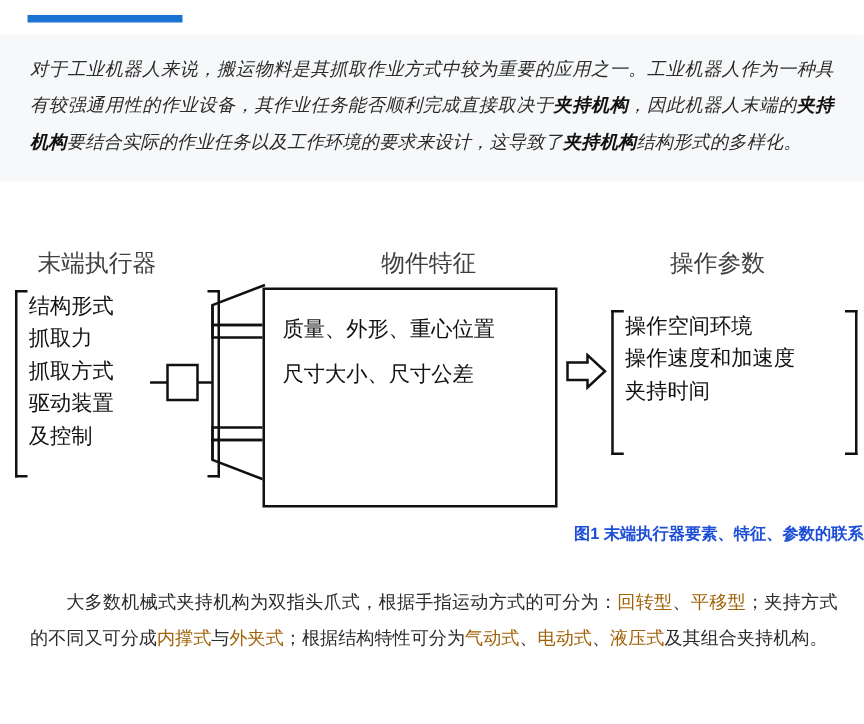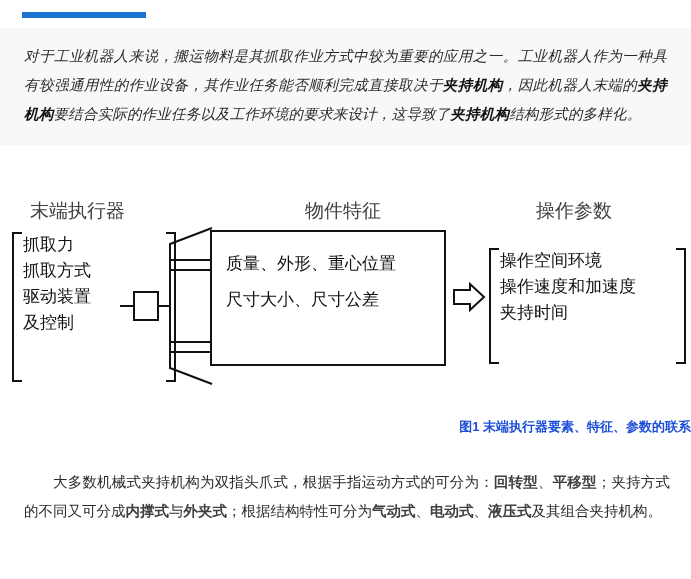--- a/index.html
+++ b/index.html
@@ -99,21 +99,21 @@
 
   
   .clamp { position: absolute; left: 120px; top: 56px; width: 120px; height: 160px; }
 
   
   .center-box {
     position: absolute;
     left: 210px;
     top: 60px;
     width: 236px;
-    height: 136px;
+    height: 176px;
     border: 2px solid #111;
     background: #ffffff;
     box-sizing: border-box;
     padding: 14px 12px 0 14px;
   }
   .center-box .line {
     font-size: 17px;
     line-height: 36px;
     color: #111;
     white-space: nowrap;
@@ -139,21 +139,21 @@
     left: 24px;
     top: 468px;
     width: 646px;
     font-size: 14.5px;
     line-height: 29px;
     color: #2b2b2b;
     text-align: justify;
     text-justify: inter-ideograph;
   }
   .outro p { margin: 0; text-indent: 2em; }
-  .outro b { font-weight: bold; color: #404040; }
+  .outro b { font-weight: normal; color: #a16207; }
 </style>
 </head>
 <body>
 
 <div class="page">
 
   <div class="top-accent"></div>
 
   <div class="intro">
     <p><span>对于工业机器人来说，搬运物料是其抓取作业方式中较为重要的应用之一。工业机器人作为一种具有较强通用性的作业设备，其作业任务能否顺利完成直接取决于</span><b>夹持机构</b><span>，因此机器人末端的</span><b>夹持机构</b><span>要结合实际的作业任务以及工作环境的要求来设计，这导致了</span><b>夹持机构</b><span>结构形式的多样化。</span></p>
@@ -164,20 +164,21 @@
     <div class="fig-col-title fig-title-left">末端执行器</div>
     <div class="fig-col-title fig-title-mid">物件特征</div>
     <div class="fig-col-title fig-title-right">操作参数</div>
 
     <div class="brace brace-left-open"></div>
     <div class="brace brace-left-close"></div>
     <div class="brace brace-right-open"></div>
     <div class="brace brace-right-close"></div>
 
     <div class="fig-list fig-list-left">
+      <div>结构形式</div>
       <div>抓取力</div>
       <div>抓取方式</div>
       <div>驱动装置</div>
       <div>及控制</div>
     </div>
 
     <div class="clamp">
       <svg width="120" height="160" viewBox="0 0 120 160">
 
         <polyline points="92,2 50,18 50,34 92,34" fill="none" stroke="#111" stroke-width="2"></polyline>

